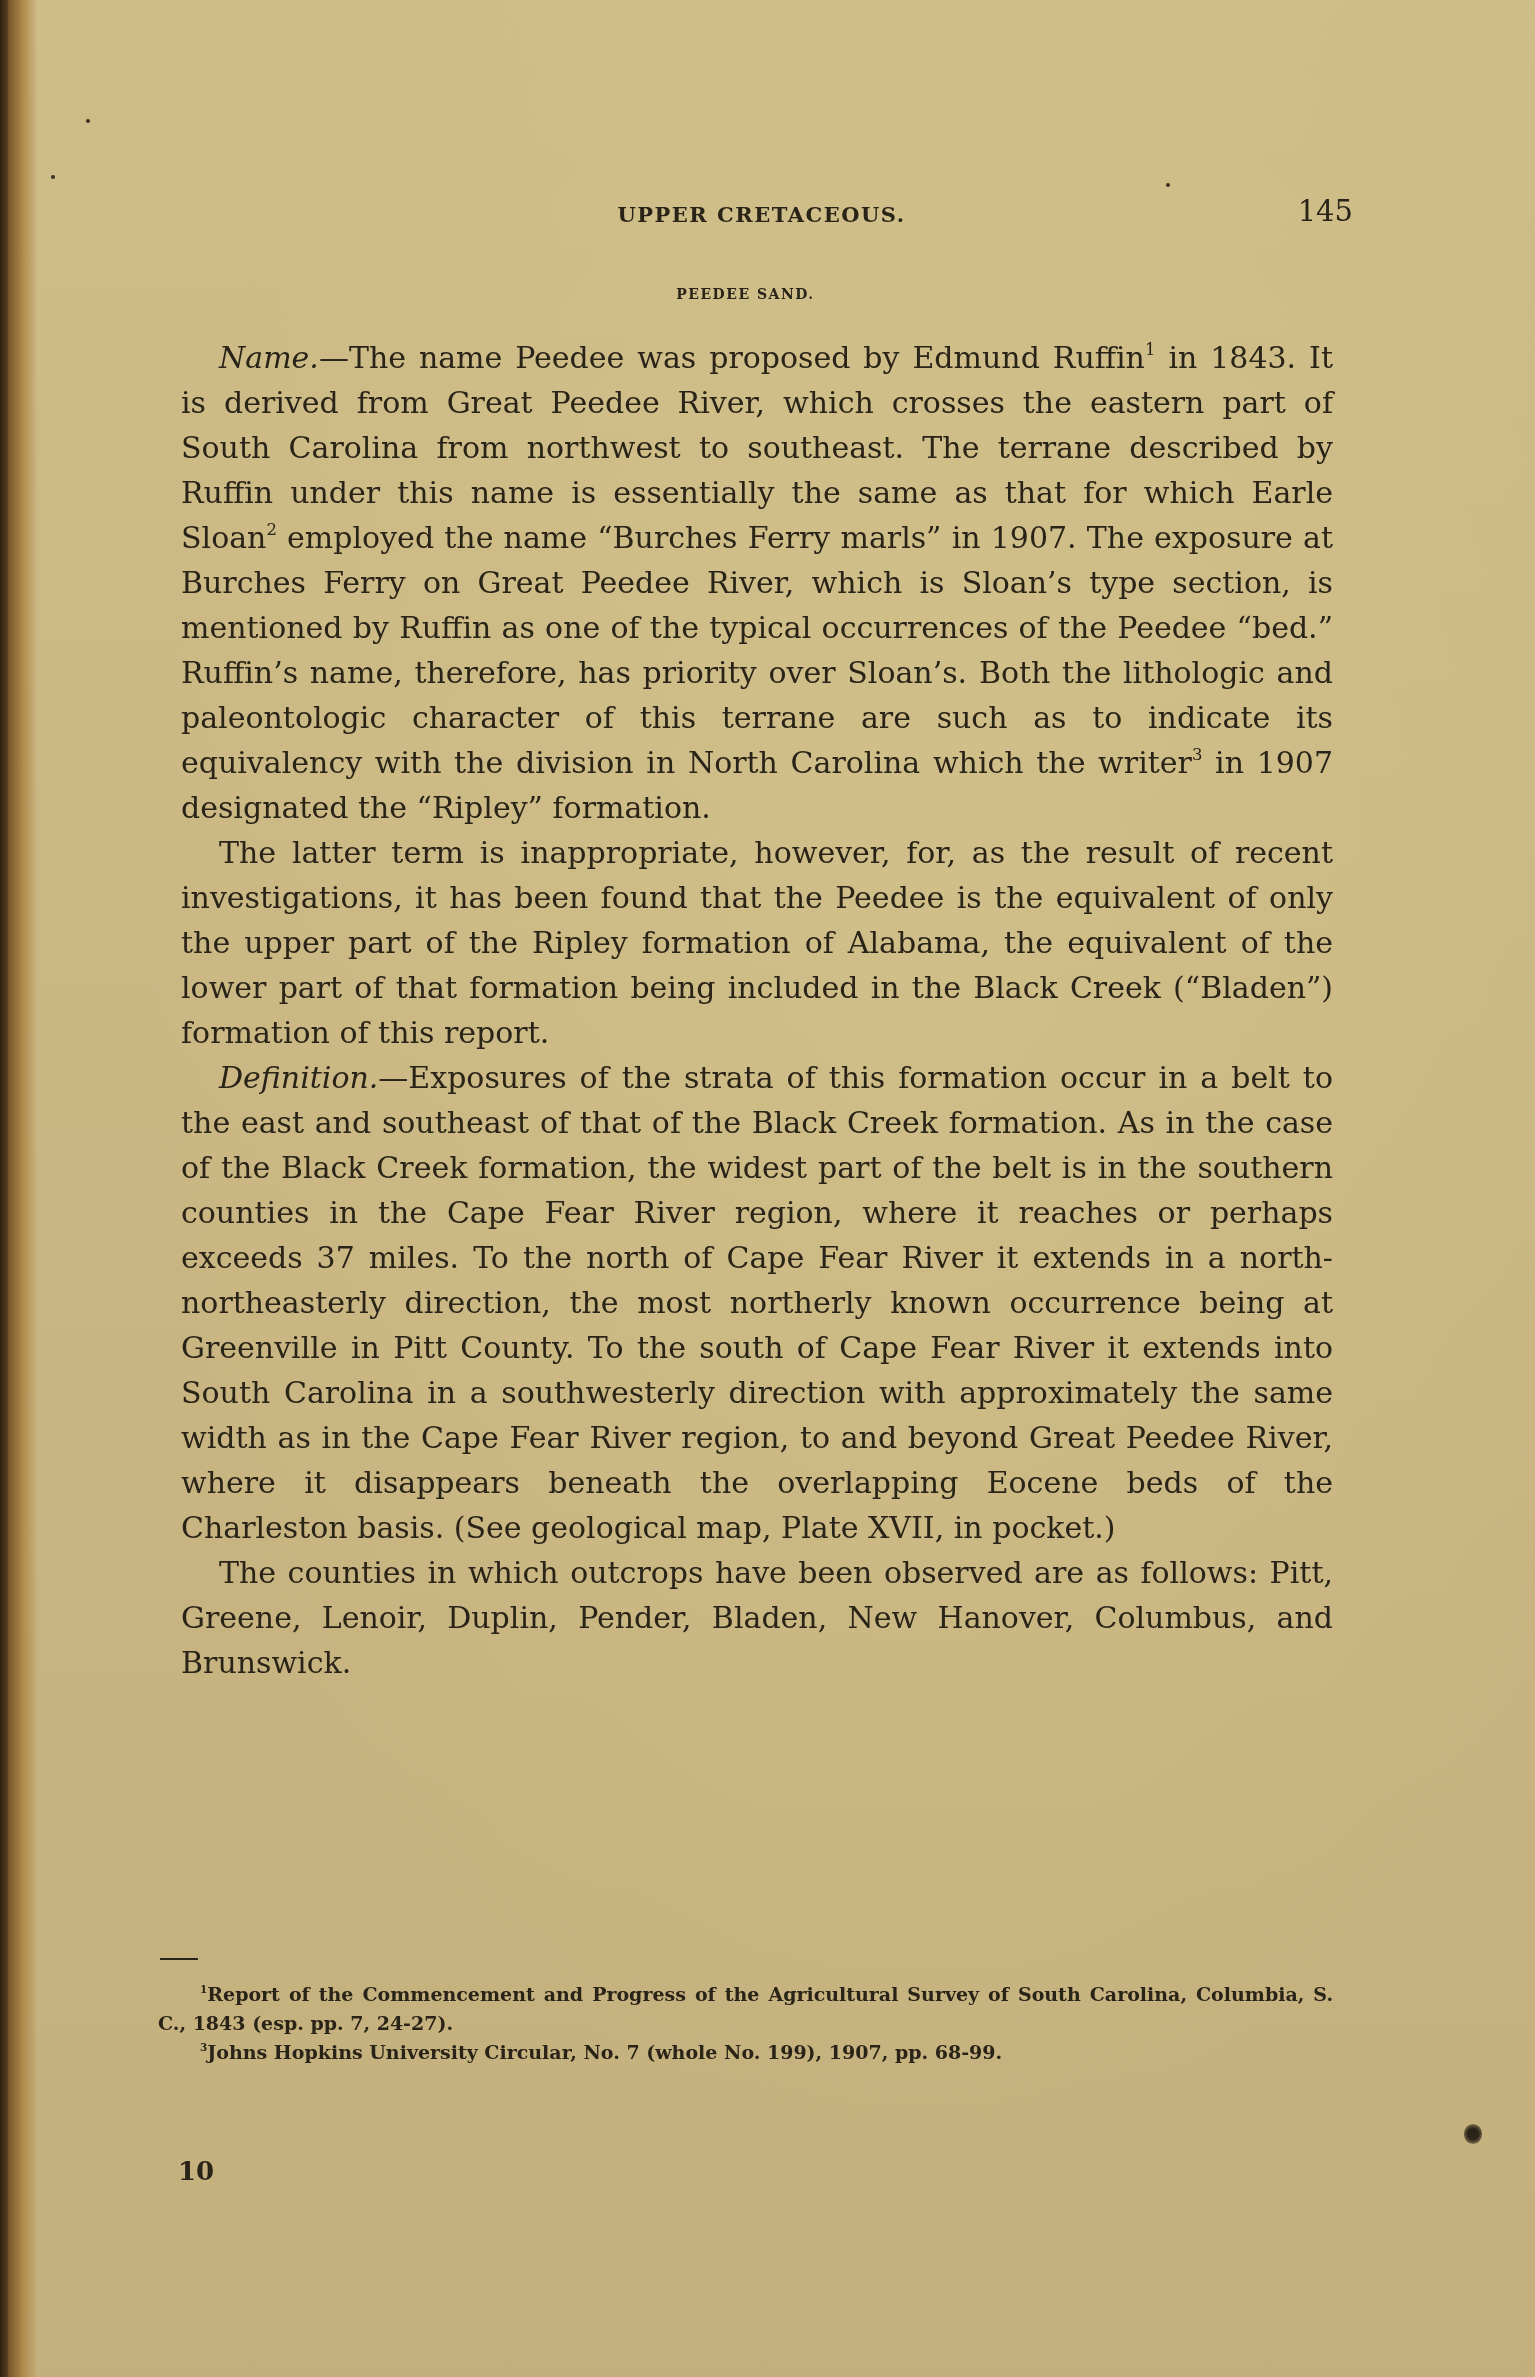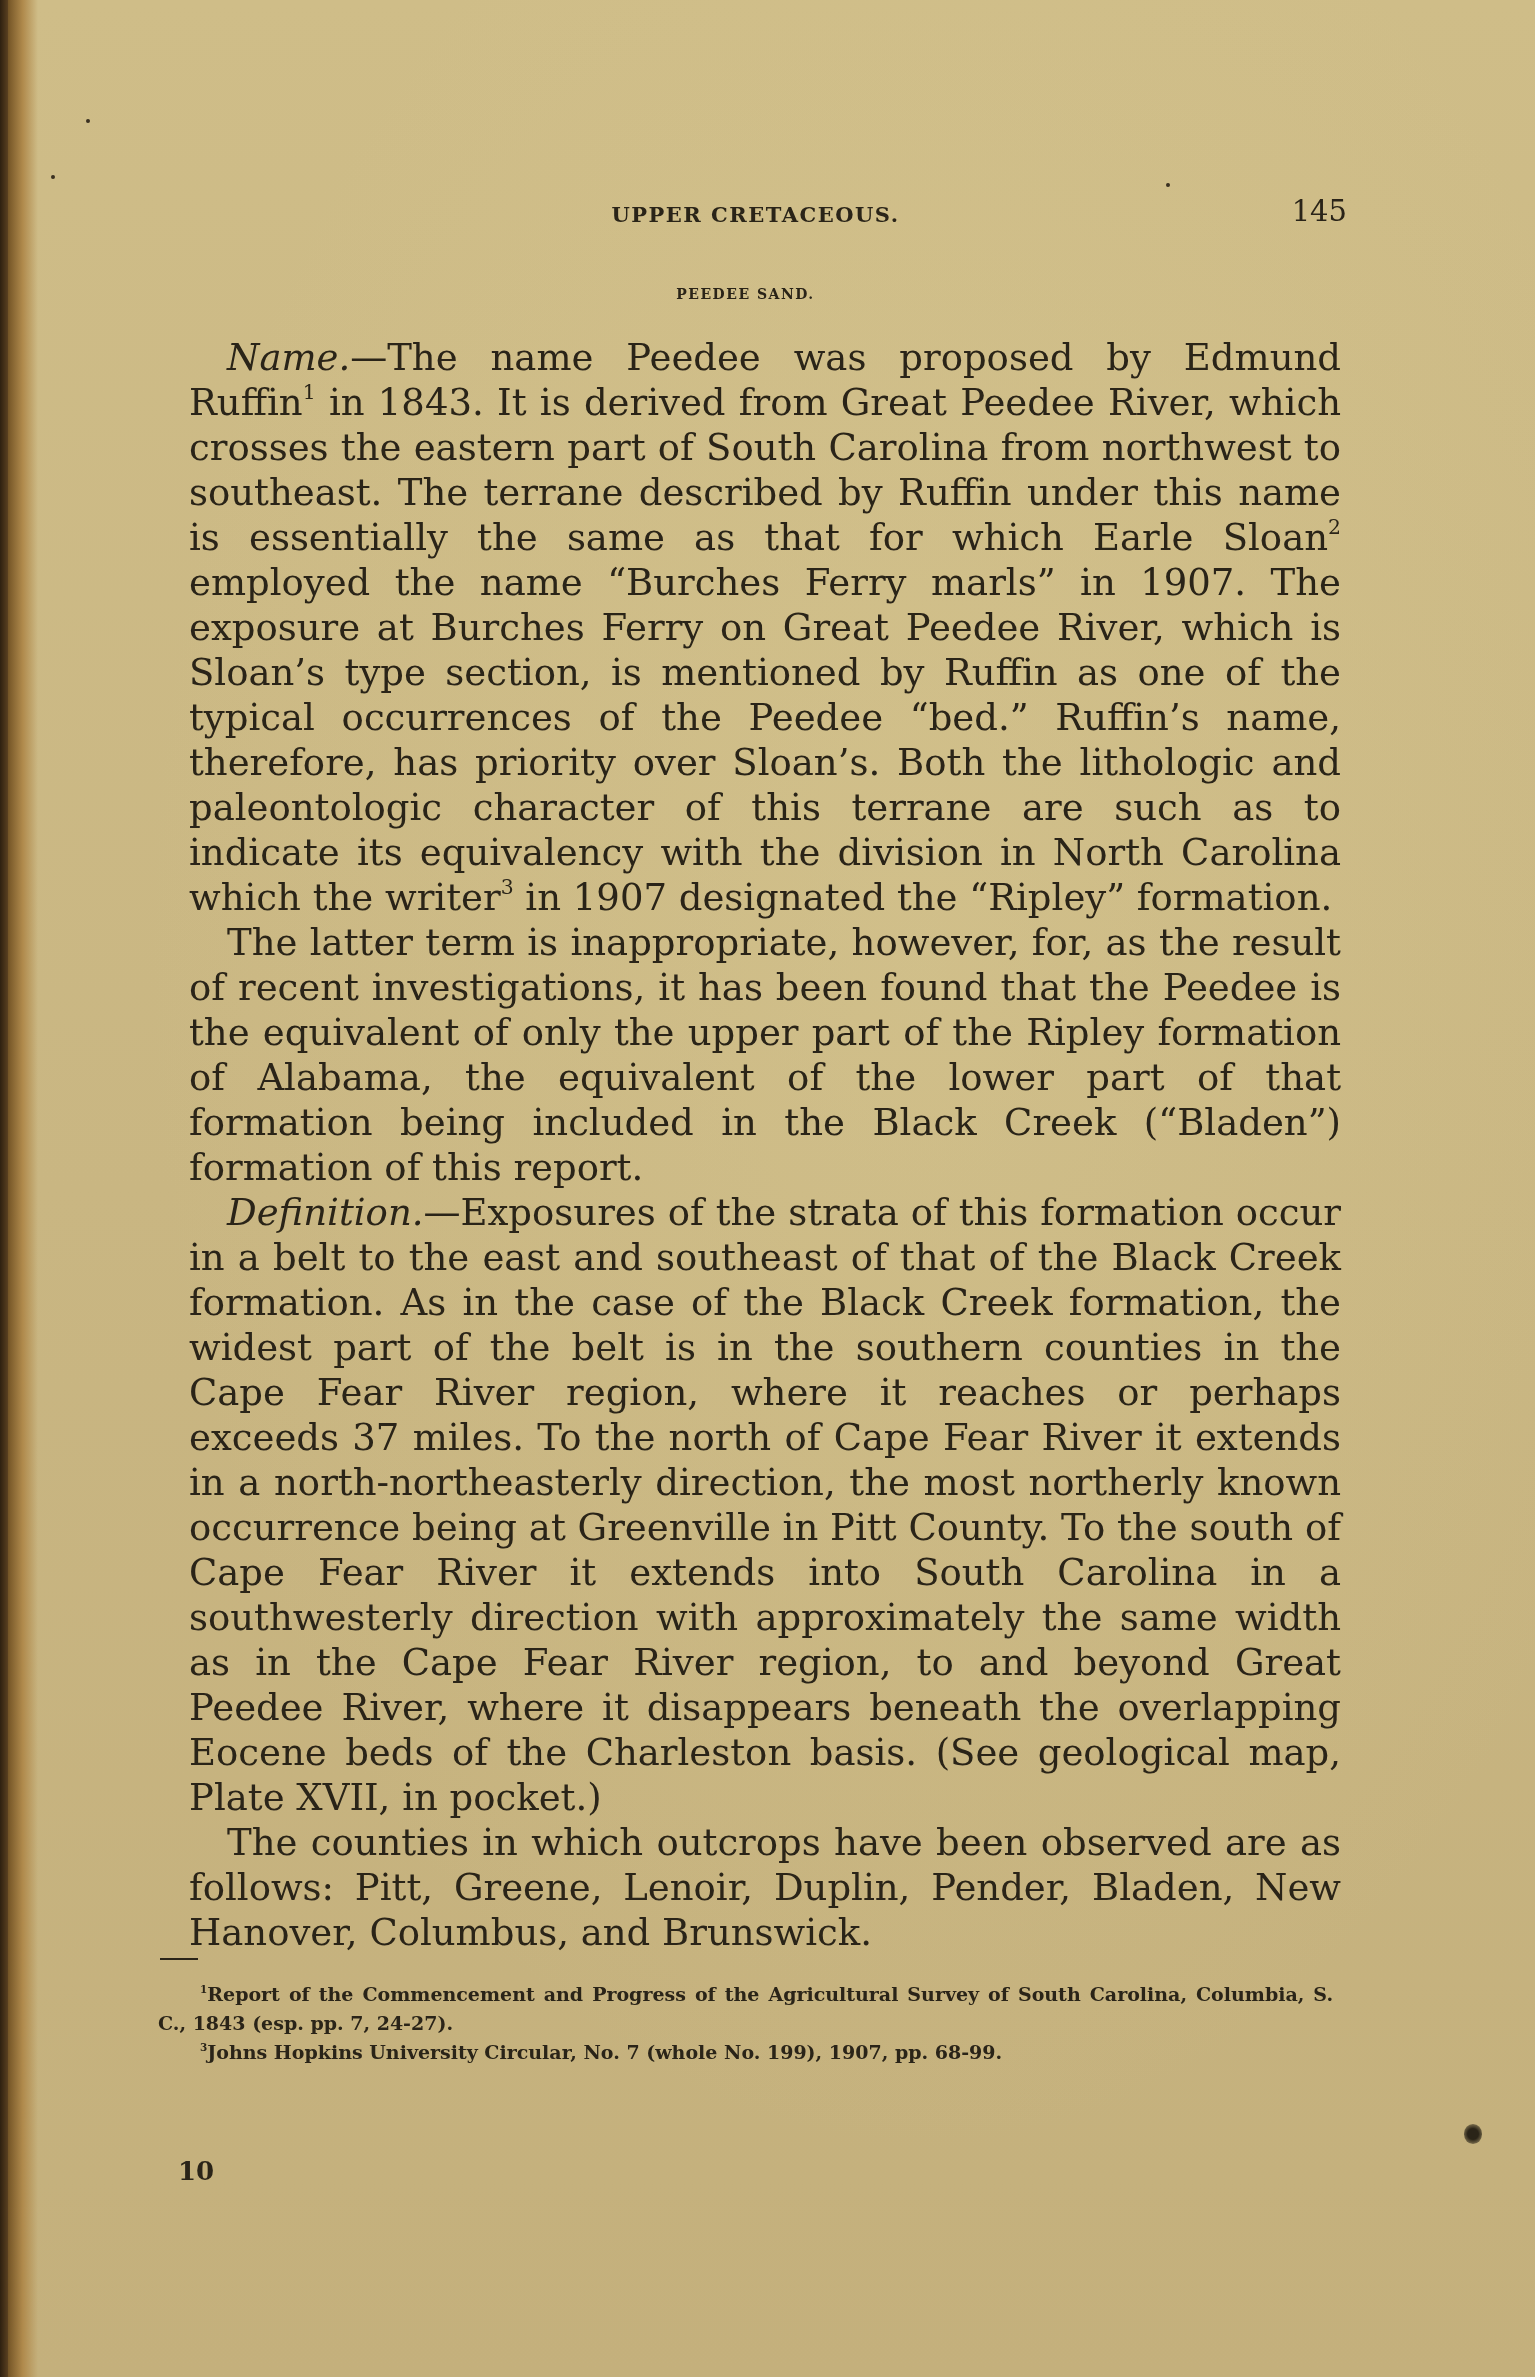--- a/index.html
+++ b/index.html
@@ -28,21 +28,21 @@
     }
     .binding-edge {
       position: absolute;
       left: 0; top: 0;
       width: 7.7px; height: 2377px;
       background: linear-gradient(90deg, #2e2010 0%, #5a4020 100%);
     }
     .running-head {
       position: absolute;
       top: 194px;
-      left: 164px;
+      left: 170px;
       width: 1183px;
       height: 38px;
     }
     .running-title {
       position: absolute;
       left: 0; right: 0;
       text-align: center;
       font-size: 21px;
       letter-spacing: 1.5px;
       font-weight: bold;
@@ -61,23 +61,23 @@
       left: 154px;
       width: 1183px;
       text-align: center;
       font-size: 14px;
       letter-spacing: 1.5px;
       font-weight: bold;
     }
     .body-text {
       position: absolute;
       top: 335px;
-      left: 189px;
+      left: 181px;
       width: 1152px;
-      font-size: 37px;
+      font-size: 30px;
       line-height: 45px;
       text-align: justify;
     }
     .body-text p {
       margin: 0;
       text-indent: 38px;
       text-align: justify;
     }
     .body-text em { font-style: italic; }
     sup { font-size: 0.55em; line-height: 0; vertical-align: 0.8em; }

